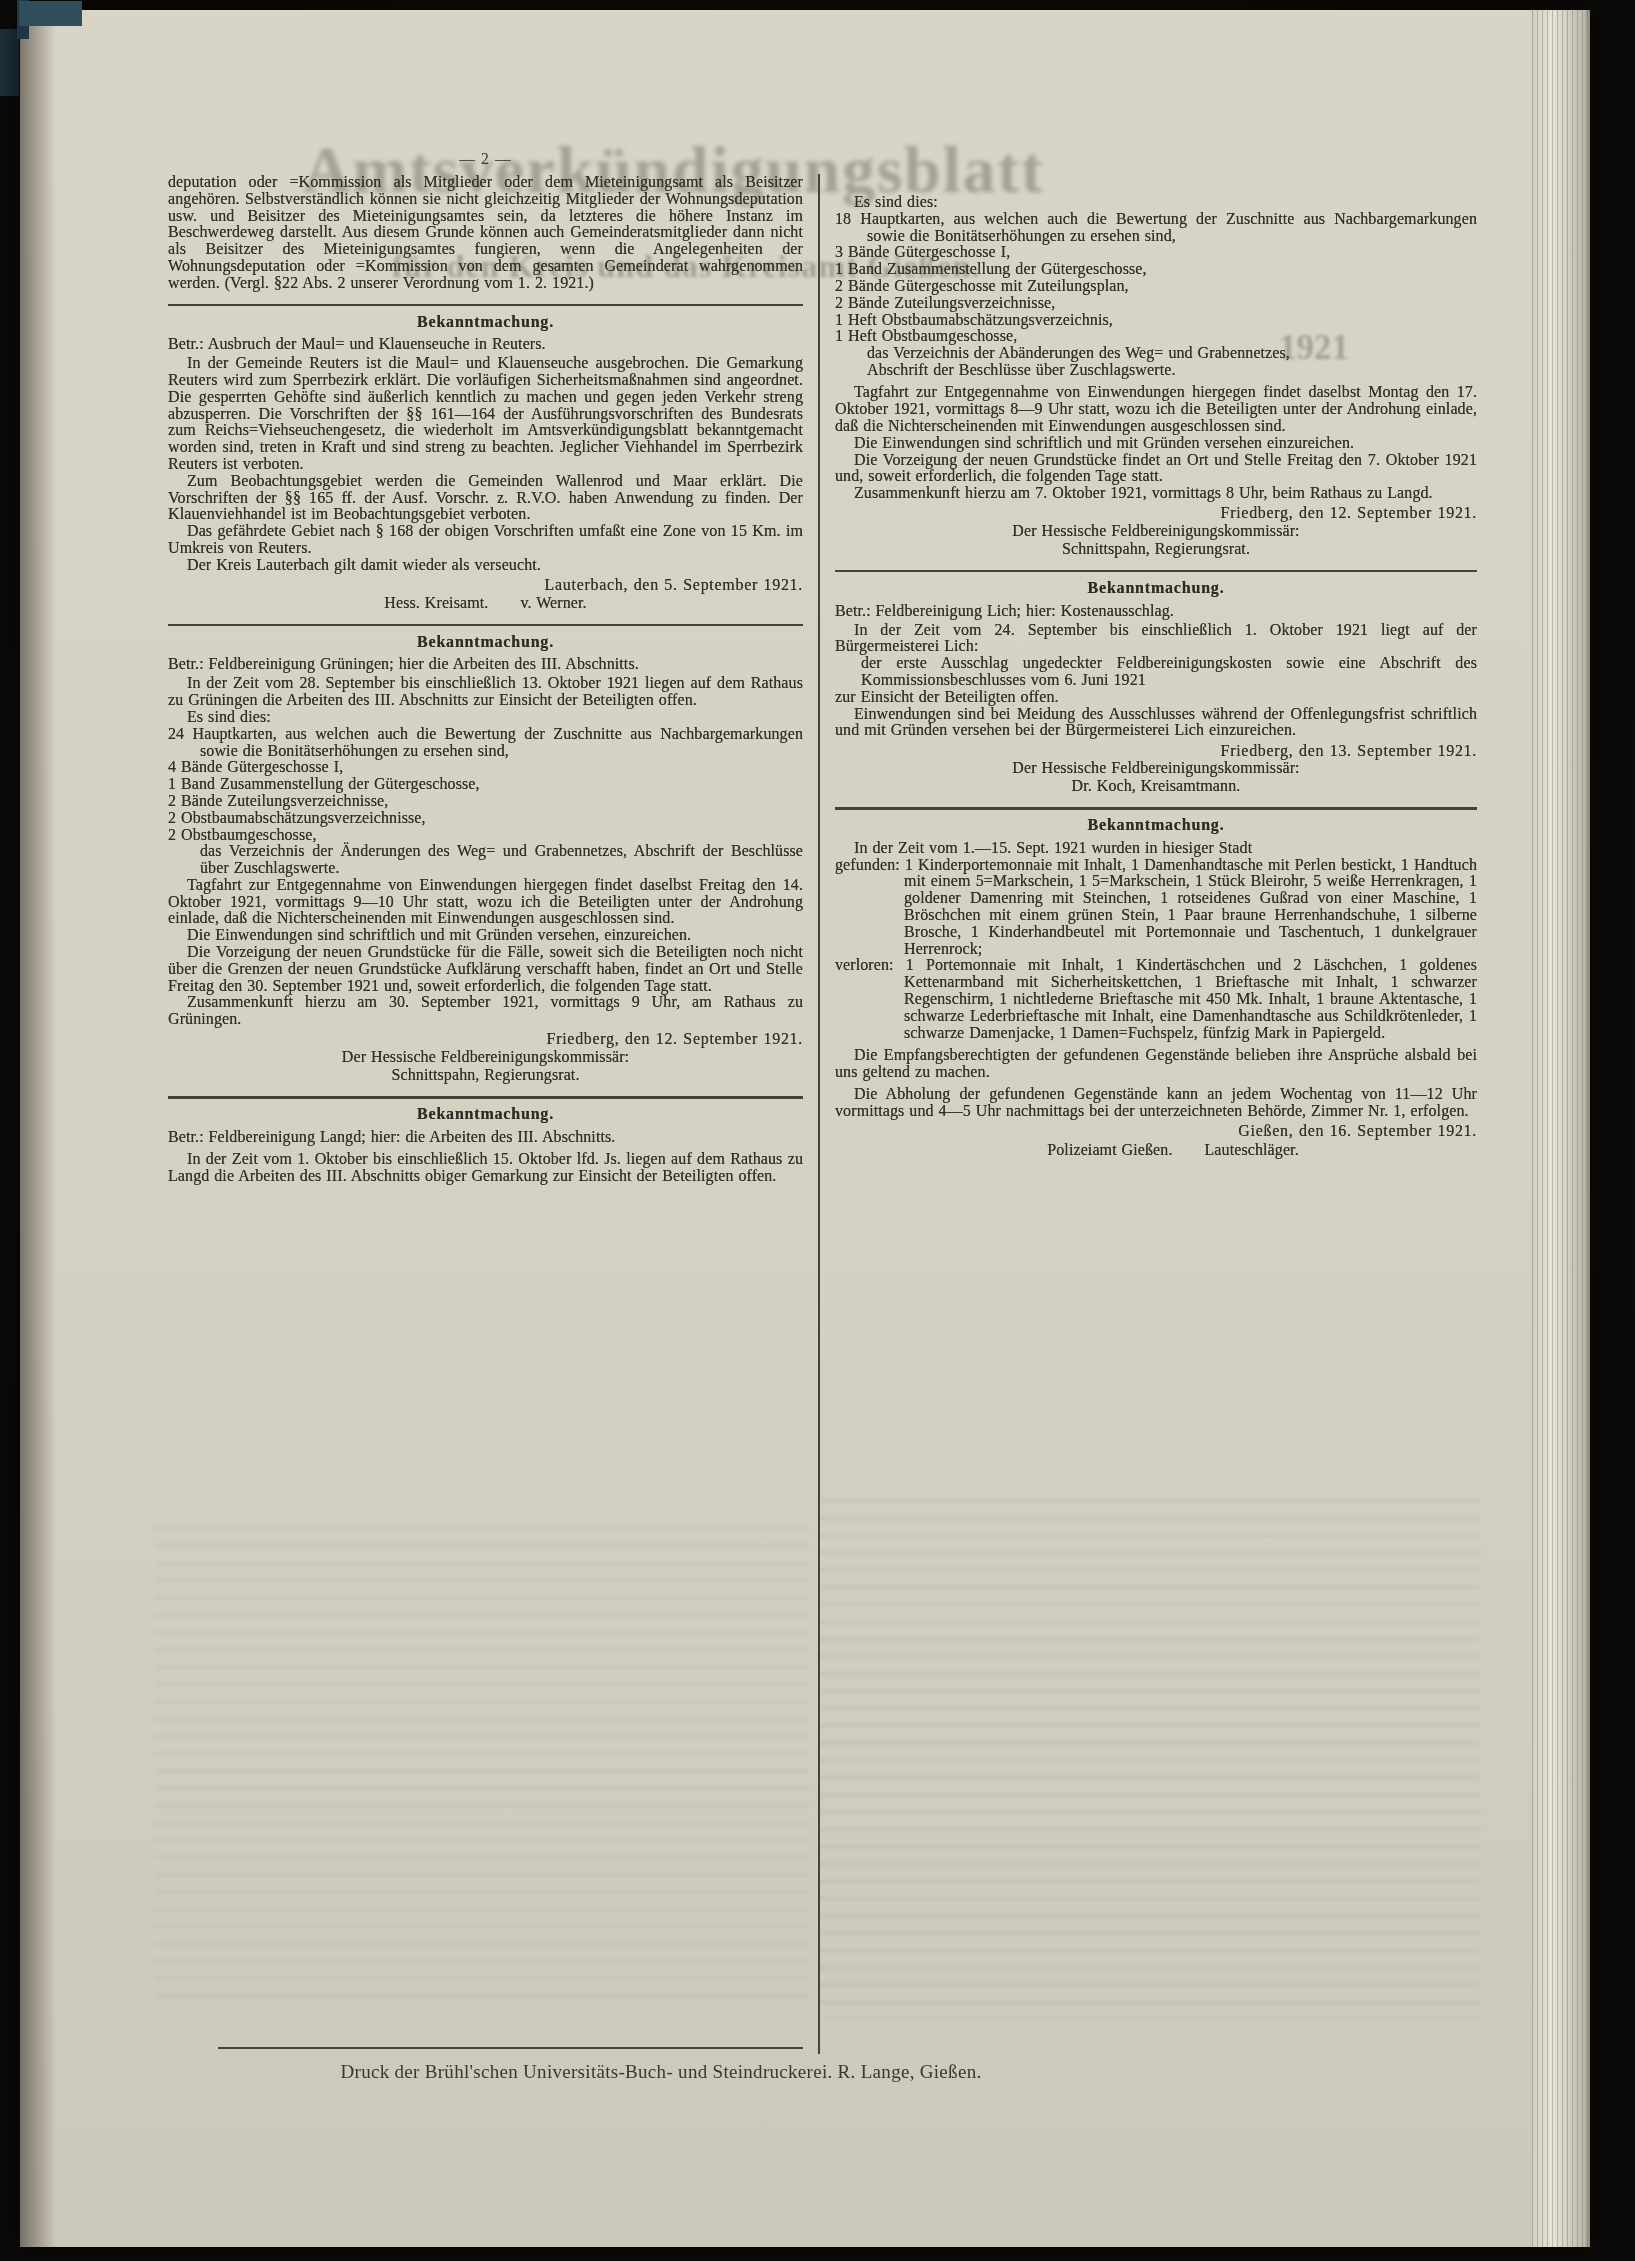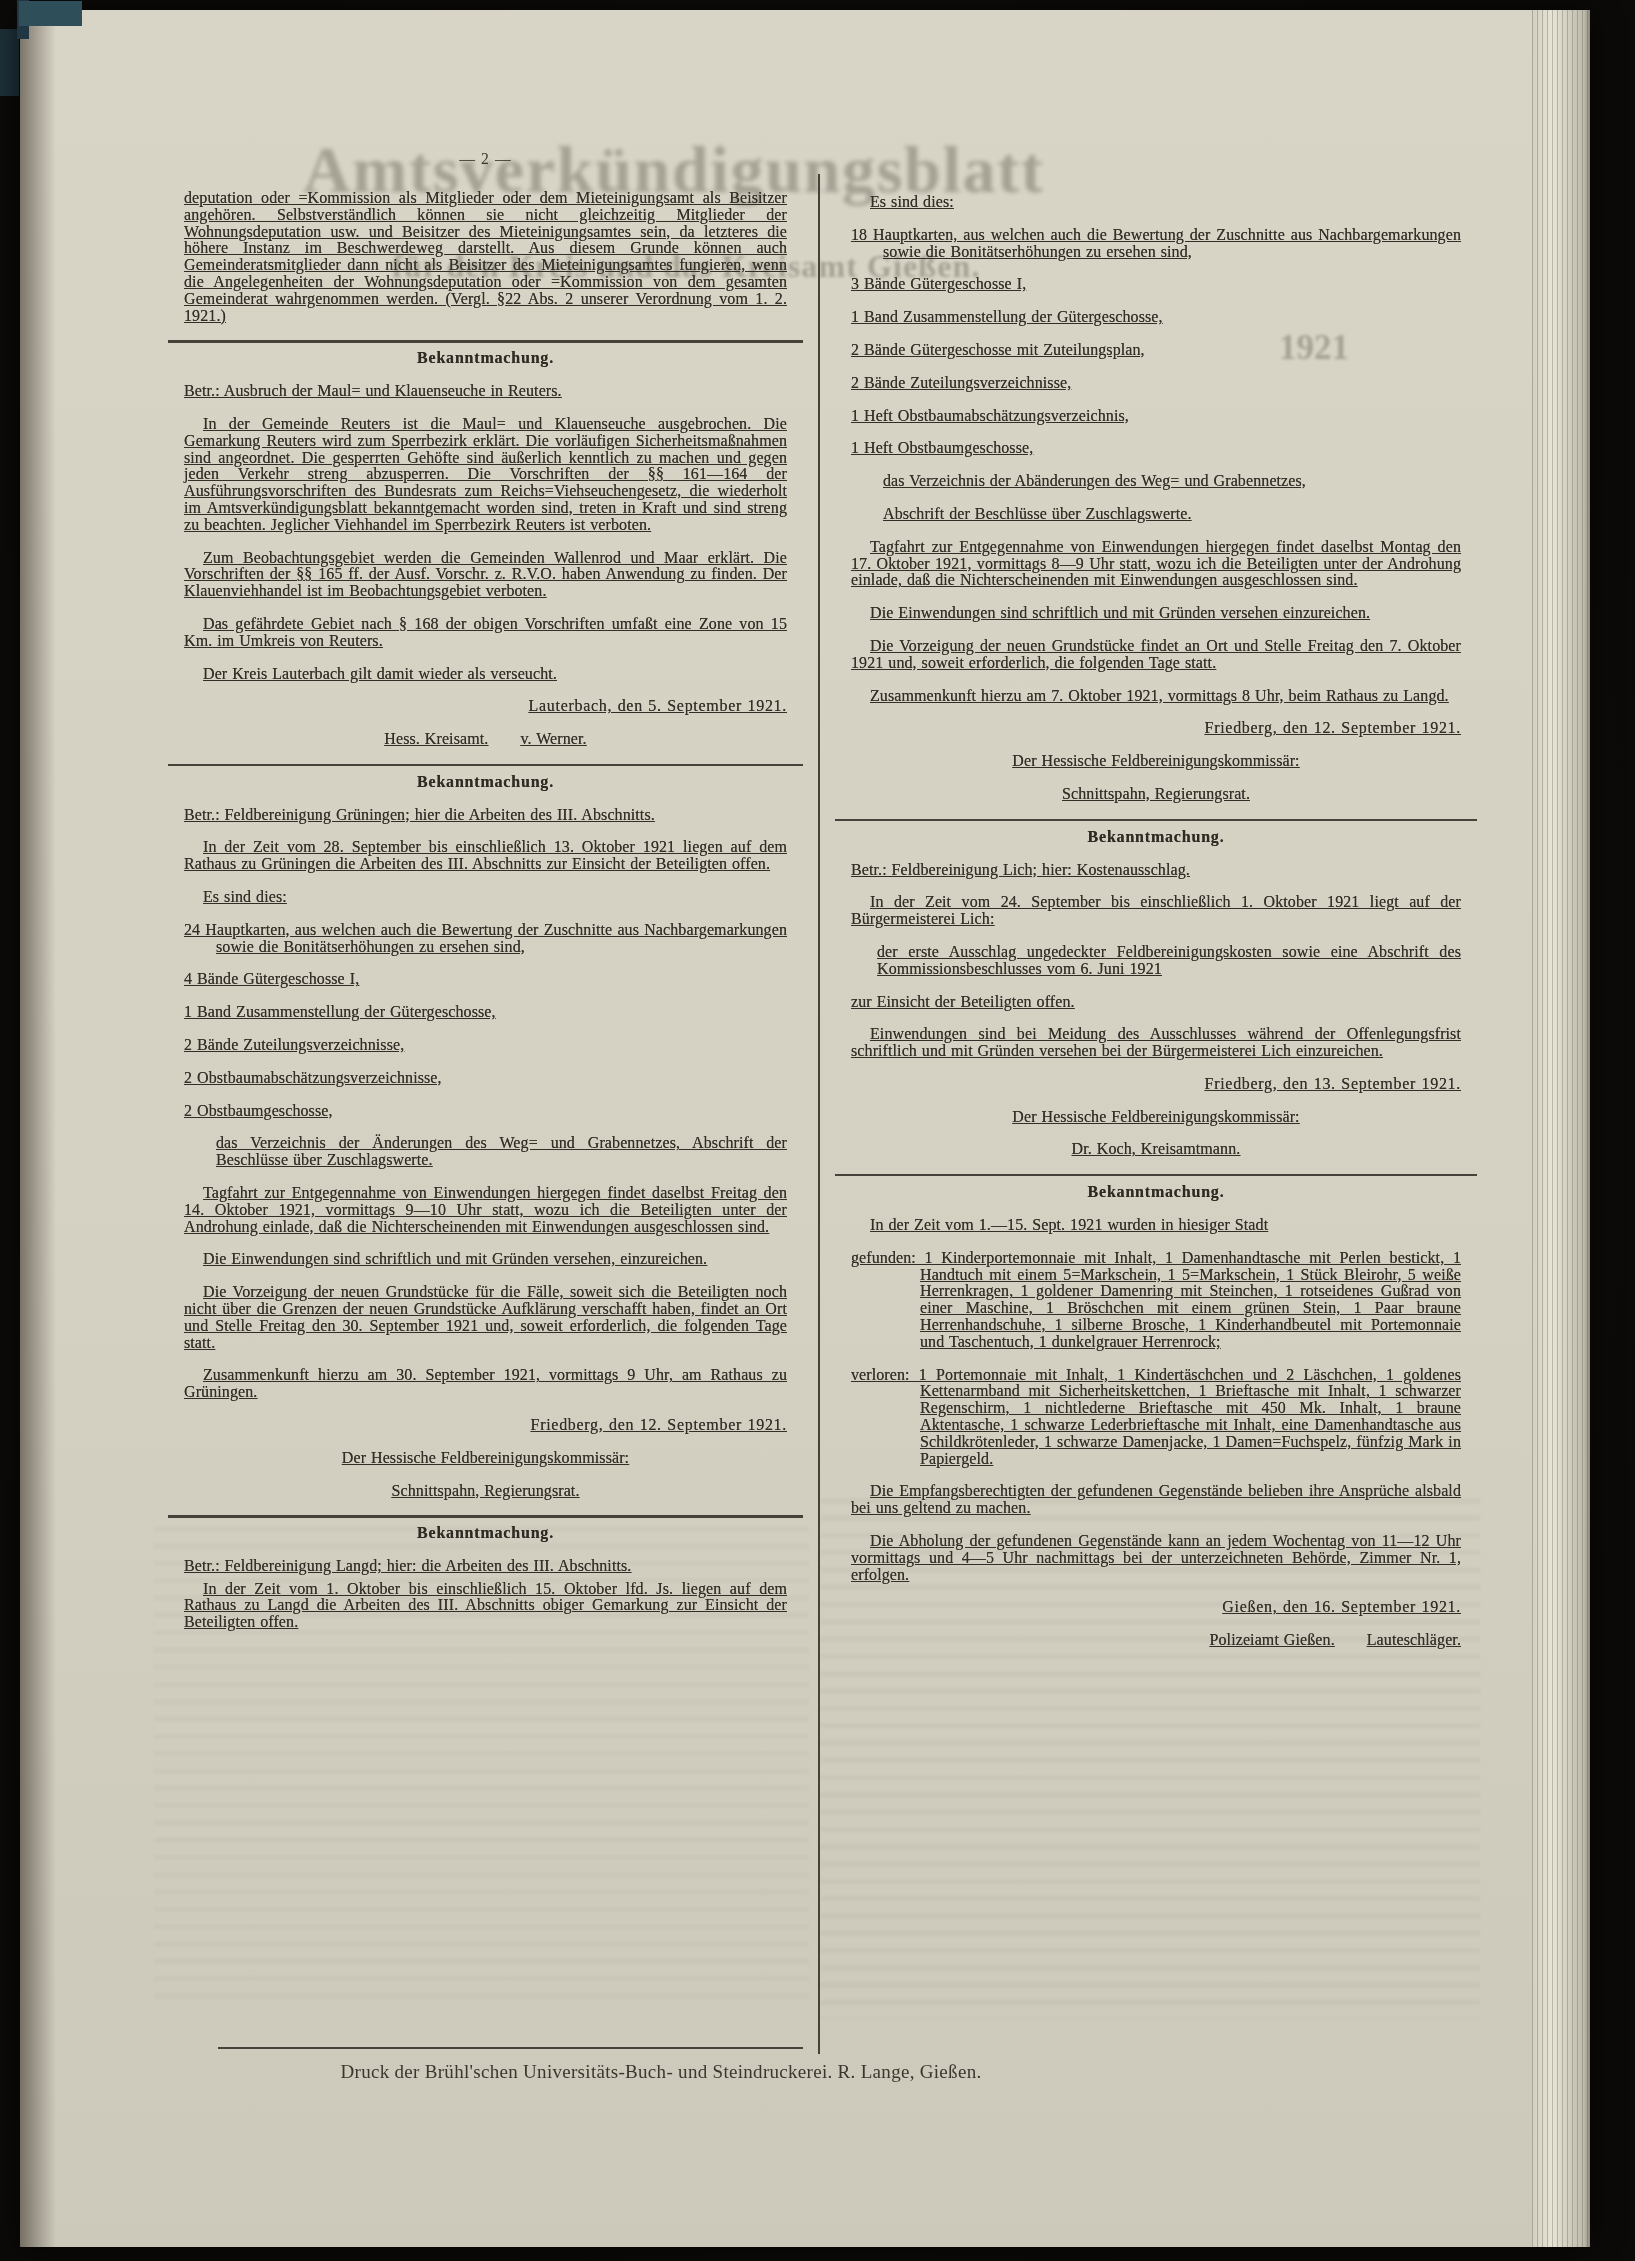--- a/index.html
+++ b/index.html
@@ -58,35 +58,35 @@
     position:absolute; top:164px; height:1869px; overflow:hidden;
     font-size:16px; line-height:1.05; letter-spacing:0.1px; word-spacing:0.8px;
     color:#322f28; text-align:justify;
     text-shadow:0 0 0.3px rgba(52,48,40,.75);
   }
   .col-left  { left:148px; width:635px; }
   .col-right { left:815px; width:642px; }
 
   .vdivider { position:absolute; left:798px; top:164px; width:1.7px; height:1880px; background:#45423a; }
 
-  p { margin:16px; text-indent:19px;text-decoration:underline; }
+  p { margin:0; text-indent:19px; }
   p.noindent { text-indent:0; }
   .rule { height:2.2px; background:#45423a; margin:12.3px 0 7.8px; }
   h2.heading {
     font-size:16px; font-weight:700; text-align:center; letter-spacing:0.8px;
     margin:2.2px 0 5.6px; color:#2e2b24;
   }
   p.betr { padding-left:63px; text-indent:-63px; margin-bottom:2.2px; }
   p.hang { padding-left:32px; text-indent:-32px; }
   p.licont { padding-left:32px; text-indent:0; }
   p.indent { padding-left:26px; text-indent:0; }
   p.hangword { padding-left:69px; text-indent:-69px; }
   p.date { text-indent:19px; letter-spacing:0.7px; text-align:right; margin-top:3.4px; }
   p.sign { text-align:center; text-indent:0; margin-top:1.1px; }
-  p.sigrow { text-indent:34px; text-align:right; margin-top:2.2px; }
+  p.sigrow { text-indent:34px; text-align:center; margin-top:2.2px; }
   .gap2 { margin-left:2em; }
   .mt { margin-top:5.6px; }
   .mt-first { margin-top:20px; }
 
   .footer-rule { position:absolute; left:198px; top:2037px; width:585px; height:2.2px; background:#45423a; }
   .page-footer {
     position:absolute; left:213px; top:2051px; width:856px;
     text-align:center; font-size:19px; letter-spacing:0.3px; color:#3a372f;
   }
 </style>

